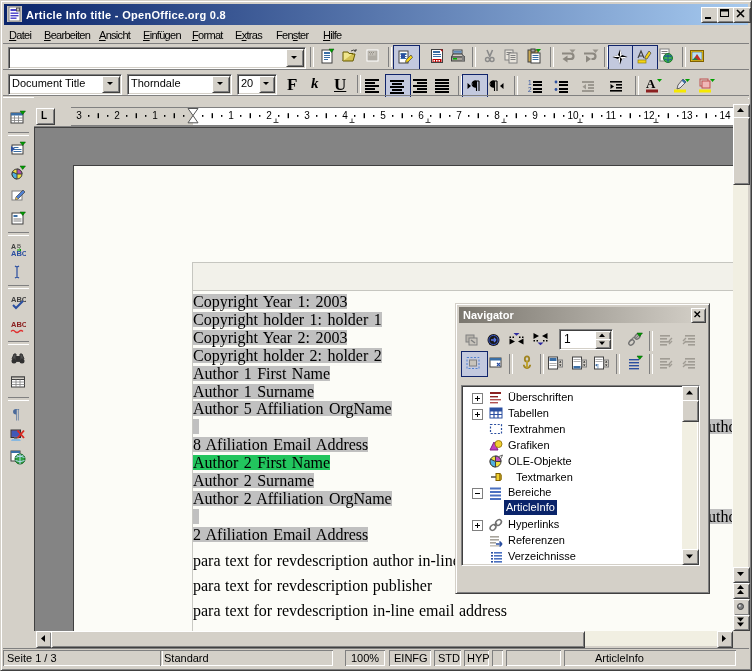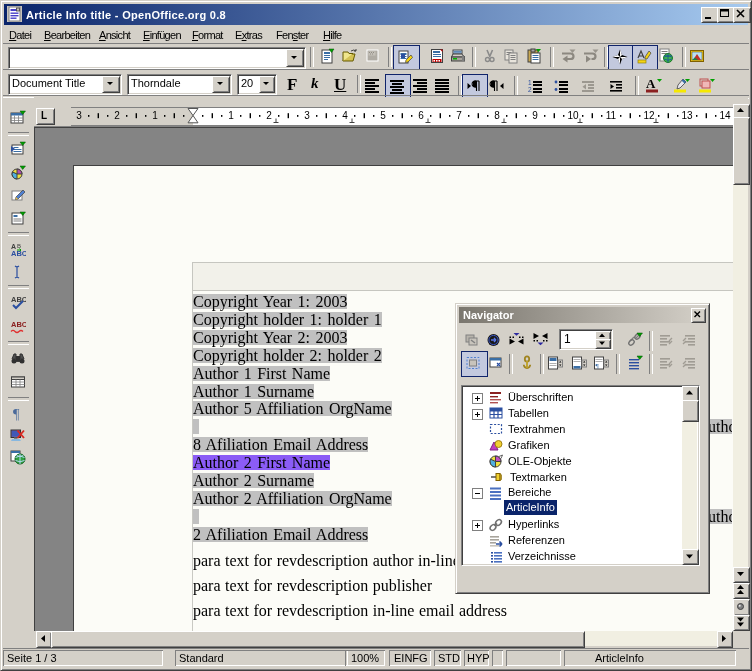--- a/index.html
+++ b/index.html
@@ -584,21 +584,21 @@
       <div class="a" style="left:159px;top:168.0px;height:15px;background:#C0C0C0;white-space:nowrap;line-height:15px;word-spacing:1.4px">Copyright Year 1: 2003</div>
       <div class="a" style="left:159px;top:185.9px;height:15px;background:#C0C0C0;white-space:nowrap;line-height:15px;word-spacing:1.4px">Copyright holder 1: holder 1</div>
       <div class="a" style="left:159px;top:203.8px;height:15px;background:#C0C0C0;white-space:nowrap;line-height:15px;word-spacing:1.4px">Copyright Year 2: 2003</div>
       <div class="a" style="left:159px;top:221.7px;height:15px;background:#C0C0C0;white-space:nowrap;line-height:15px;word-spacing:1.4px">Copyright holder 2: holder 2</div>
       <div class="a" style="left:159px;top:239.6px;height:15px;background:#C0C0C0;white-space:nowrap;line-height:15px;word-spacing:1.4px">Author 1 First Name</div>
       <div class="a" style="left:159px;top:257.5px;height:15px;background:#C0C0C0;white-space:nowrap;line-height:15px;word-spacing:1.4px">Author 1 Surname</div>
       <div class="a" style="left:159px;top:275.4px;height:15px;background:#C0C0C0;white-space:nowrap;line-height:15px;word-spacing:1.4px">Author 5 Affiliation OrgName</div>
       <div class="a" style="left:159px;top:293.3px;width:6px;height:15px;background:#C0C0C0"></div>
       <div class="a" style="left:674px;top:293.3px;width:24px;height:15px;background:#C0C0C0;overflow:hidden;white-space:nowrap;line-height:15px">uthor</div>
       <div class="a" style="left:159px;top:311.2px;height:15px;background:#C0C0C0;white-space:nowrap;line-height:15px;word-spacing:1.4px">8 Afiliation Email Address</div>
-      <div class="a" style="left:159px;top:329.1px;height:15px;background:#8b5cf6;white-space:nowrap;line-height:15px;word-spacing:1.4px">Author 2 First Name</div>
+      <div class="a" style="left:159px;top:329.1px;height:15px;background:#22c55e;white-space:nowrap;line-height:15px;word-spacing:1.4px">Author 2 First Name</div>
       <div class="a" style="left:159px;top:347.0px;height:15px;background:#C0C0C0;white-space:nowrap;line-height:15px;word-spacing:1.4px">Author 2 Surname</div>
       <div class="a" style="left:159px;top:364.9px;height:15px;background:#C0C0C0;white-space:nowrap;line-height:15px;word-spacing:1.4px">Author 2 Affiliation OrgName</div>
       <div class="a" style="left:159px;top:382.8px;width:6px;height:15px;background:#C0C0C0"></div>
       <div class="a" style="left:674px;top:382.8px;width:24px;height:15px;background:#C0C0C0;overflow:hidden;white-space:nowrap;line-height:15px">uthor</div>
       <div class="a" style="left:159px;top:400.7px;height:15px;background:#C0C0C0;white-space:nowrap;line-height:15px;word-spacing:1.4px">2 Afiliation Email Address</div>
       <div class="a" style="left:159px;top:426px;white-space:nowrap;word-spacing:0.5px;max-width:440px;overflow:hidden">para text for revdescription author in-line email address</div>
       <div class="a" style="left:159px;top:451px;white-space:nowrap;word-spacing:0.5px;max-width:560px;overflow:hidden">para text for revdescription publisher</div>
       <div class="a" style="left:159px;top:476px;white-space:nowrap;word-spacing:0.5px;max-width:560px;overflow:hidden">para text for revdescription in-line email address</div>
     </div>
 </div>
@@ -646,21 +646,21 @@
     <svg width="12" height="13">
       <path d="M8 6.5 L4 3 L4 10 Z" fill="#000"></path>
     </svg>
   </div>
 
 <div class="a" style="left:3px;top:648px;width:746px;height:1px;background:#808080"></div>
 <div class="a" style="left:3px;top:649px;width:746px;height:19px;background:#D4D0C8;font-size:11px">
  <div class="a" style="left:0px;top:1px;width:160px;height:16px;box-shadow:inset 1px 1px 0 #808080,inset -1px -1px 0 #fff">
       <span class="a" style="left:4px;top:2px">Seite 1 / 3</span>
     </div>
- <div class="a" style="left:172px;top:1px;width:173px;height:16px;box-shadow:inset 1px 1px 0 #808080,inset -1px -1px 0 #fff">
+ <div class="a" style="left:157px;top:1px;width:173px;height:16px;box-shadow:inset 1px 1px 0 #808080,inset -1px -1px 0 #fff">
       <span class="a" style="left:4px;top:2px">Standard</span>
     </div>
  <div class="a" style="left:342px;top:1px;width:40px;height:16px;box-shadow:inset 1px 1px 0 #808080,inset -1px -1px 0 #fff">
       <span class="a" style="left:6px;top:2px">100%</span>
     </div>
  <div class="a" style="left:386px;top:1px;width:42px;height:16px;box-shadow:inset 1px 1px 0 #808080,inset -1px -1px 0 #fff">
       <span class="a" style="left:5px;top:2px">EINFG</span>
     </div>
  <div class="a" style="left:431px;top:1px;width:27px;height:16px;box-shadow:inset 1px 1px 0 #808080,inset -1px -1px 0 #fff">
       <span class="a" style="left:4px;top:2px">STD</span>
@@ -895,21 +895,21 @@
           </svg>
         </div>
         <div class="a" style="left:46px;top:68.6px;line-height:13px">OLE-Objekte</div>
         <div class="a" style="left:27px;top:84px;width:14px;height:14px">
           <svg width="14" height="14">
             <path d="M2 7 L8 7" stroke="#404040" stroke-width="1.4"></path>
             <rect x="7" y="3.5" width="4" height="7" fill="#F0D030" stroke="#806000"></rect>
             <path d="M11 3.5 L12.5 5 L12.5 9.5 L11 10.5 Z" fill="#C0A020" stroke="#806000" stroke-width="0.6"></path>
           </svg>
         </div>
-        <div class="a" style="left:48px;top:84.5px;line-height:13px">Textmarken</div>
+        <div class="a" style="left:54px;top:84.5px;line-height:13px">Textmarken</div>
         <div class="a" style="left:10px;top:102.4px;width:9px;height:9px;background:#fff;border:1px solid #808080">
           <svg width="9" height="9">
             <path d="M2 4.5 L7 4.5 " stroke="#000"></path>
           </svg>
         </div>
         <div class="a" style="left:27px;top:99.9px;width:14px;height:14px">
           <svg width="14" height="14">
             <rect x="1" y="1.5" width="11" height="2" fill="#4A70C0"></rect>
             <rect x="1" y="5" width="11" height="2" fill="#4A70C0"></rect>
             <rect x="1" y="8.5" width="11" height="2" fill="#4A70C0"></rect>

